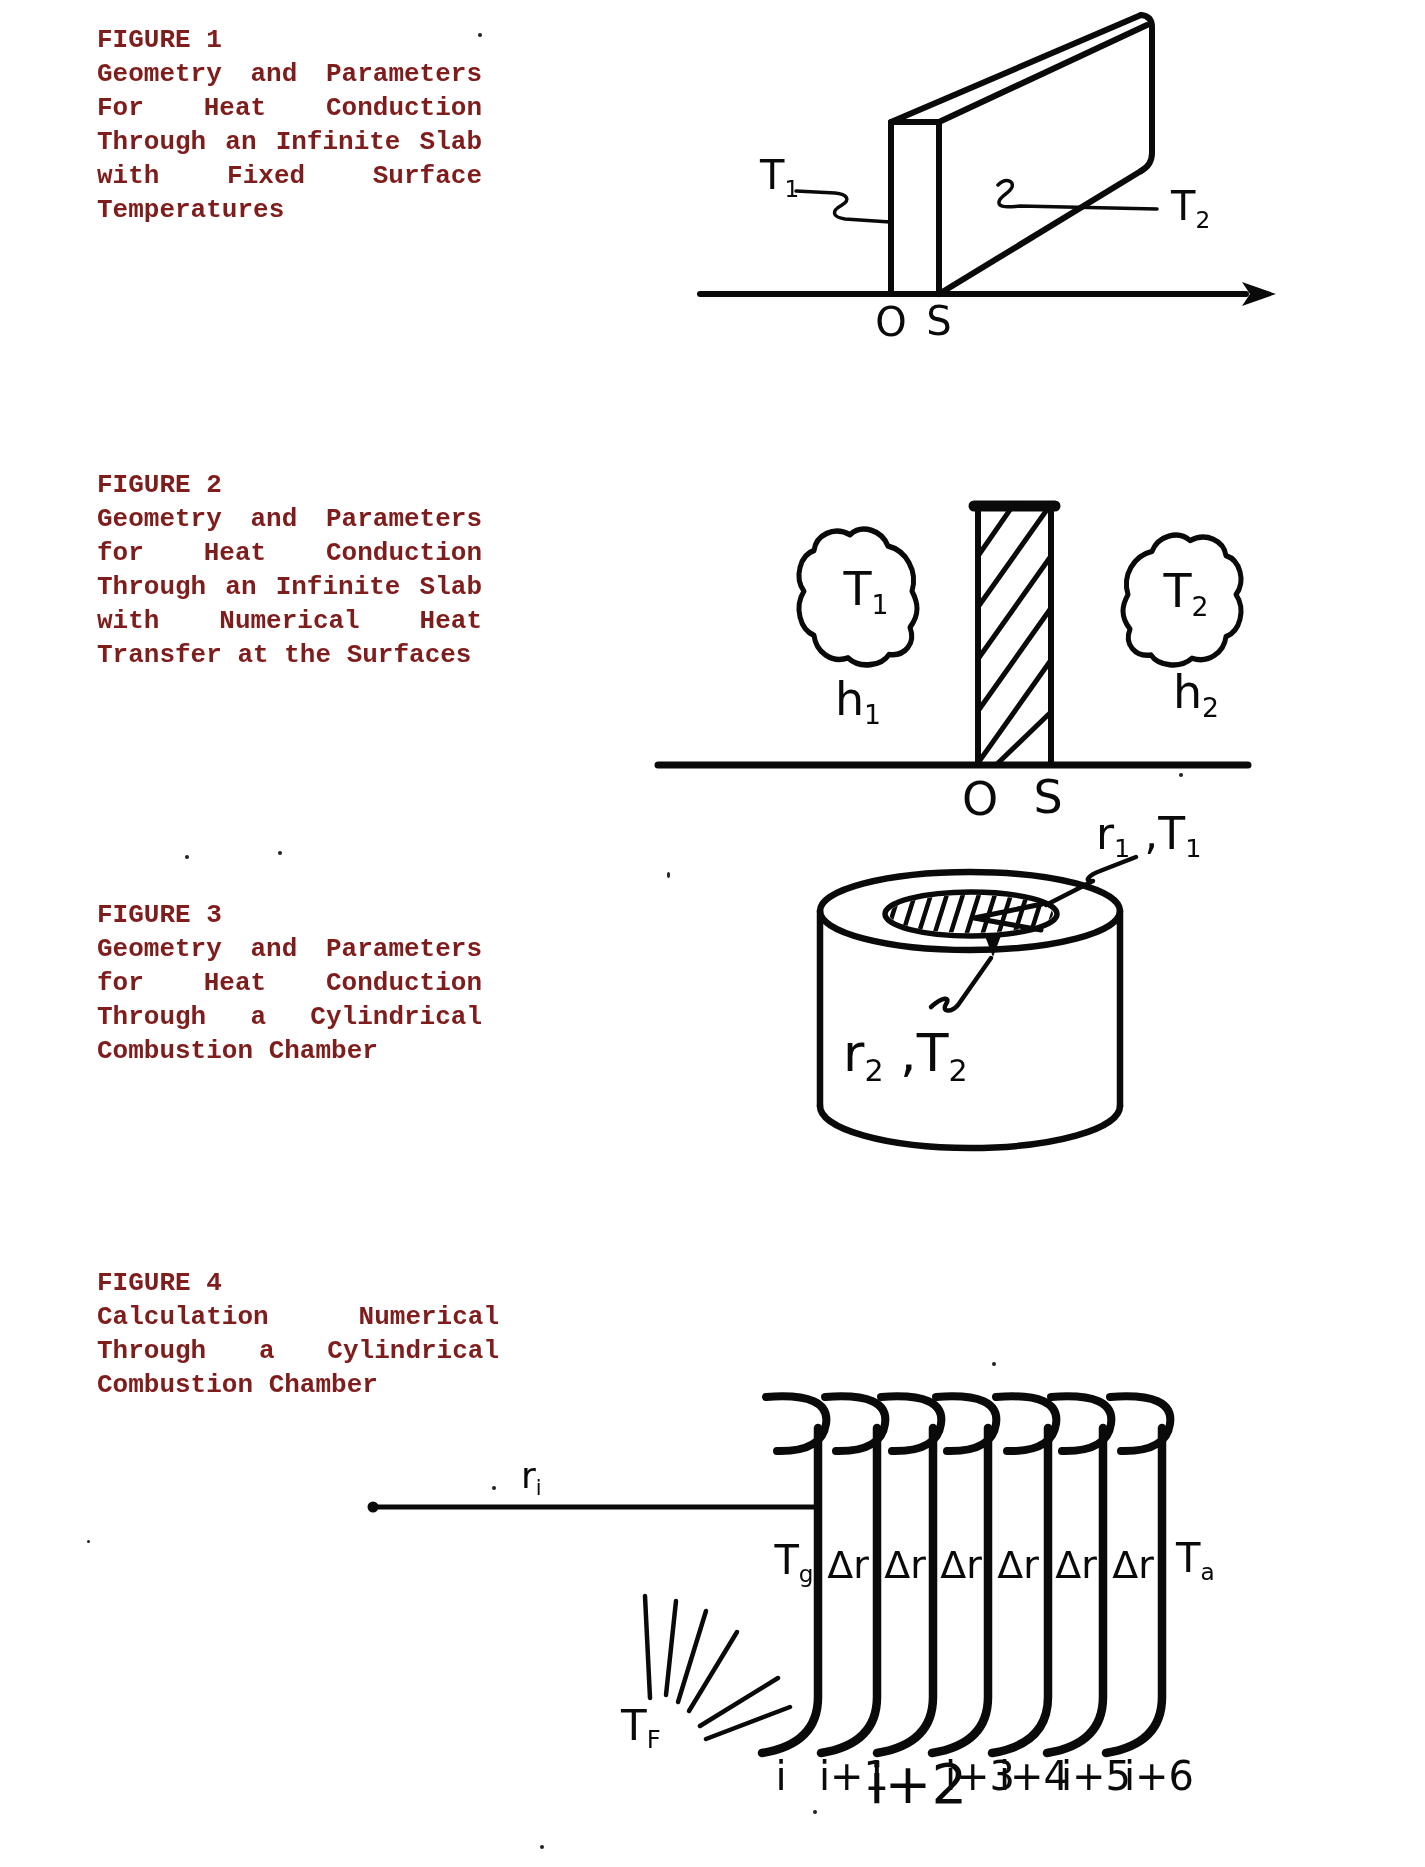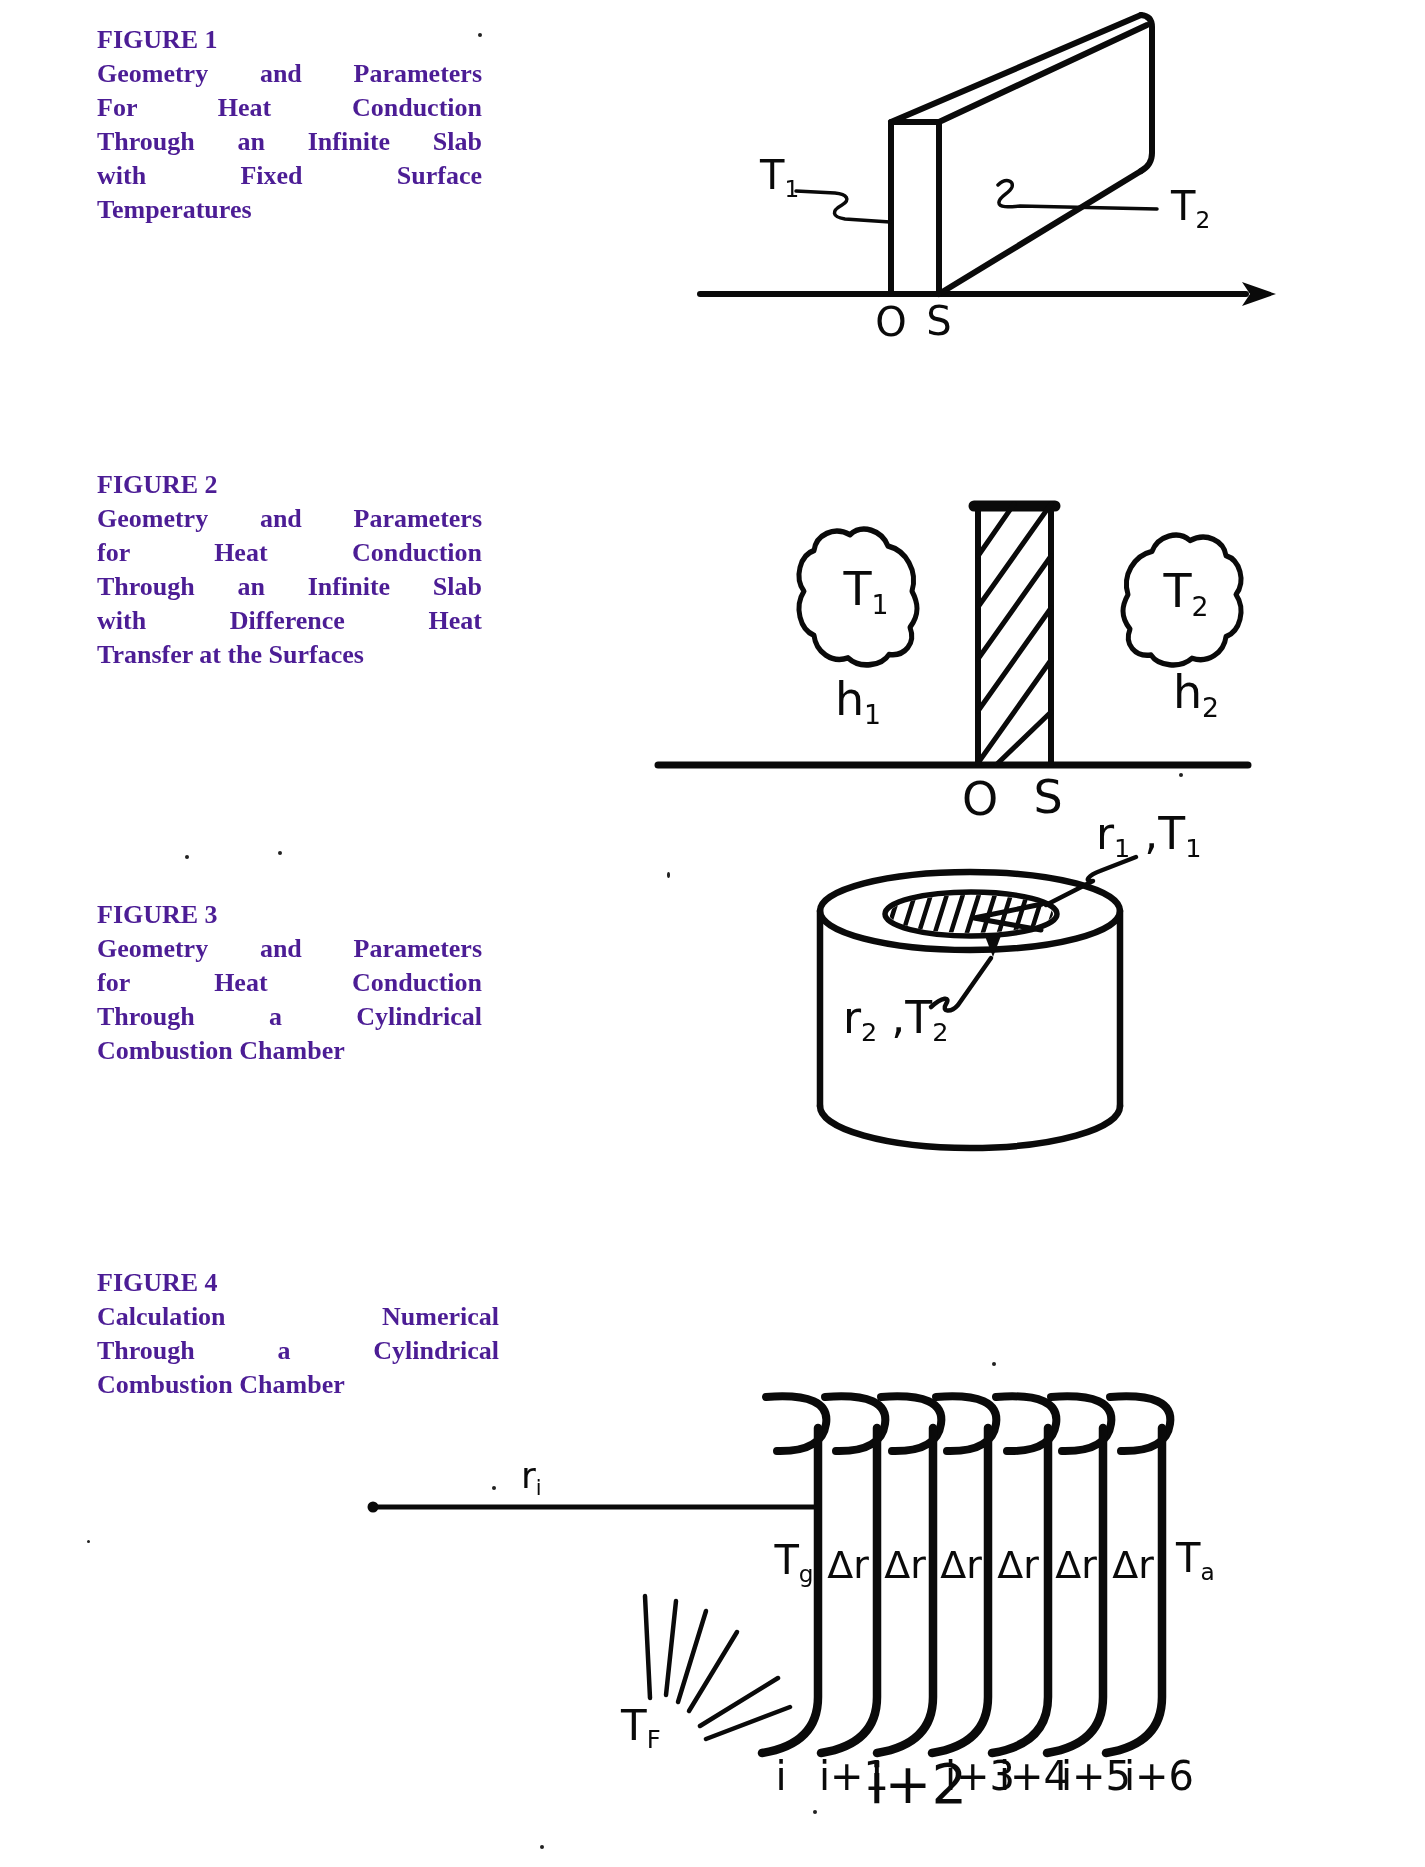--- a/index.html
+++ b/index.html
@@ -1,19 +1,19 @@
 <!DOCTYPE html>
 <html><head>
 <meta charset="utf-8">
 <style>
   html,body{margin:0;padding:0;background:#ffffff;}
   .page{position:relative;width:1425px;height:1867px;background:#ffffff;overflow:hidden;
         font-family:"Liberation Mono",monospace;}
-  .caption{position:absolute;font-family:Liberation Serif, serif;font-weight:700;
-           font-size:26px;line-height:34px;color:#4c1d95;letter-spacing:0px;}
+  .caption{position:absolute;font-family:Liberation Mono, monospace;font-weight:700;
+           font-size:26px;line-height:34px;color:#7f1d1d;letter-spacing:0px;}
   .cl{text-align:justify;text-align-last:justify;}
   .clp{text-align:left;text-align-last:auto;}
   .dlabel{position:absolute;font-family:"DejaVu Sans",sans-serif;color:#0a0a0a;
           white-space:nowrap;line-height:1;}
   .dlabel .sb{font-size:.58em;position:relative;top:.33em;}
   .ctr{transform:translateX(-50%);}
   svg{position:absolute;overflow:visible;}
   svg path,svg ellipse,svg line{stroke:#0a0a0a;fill:none;stroke-linecap:round;stroke-linejoin:round;}
   .speck{position:absolute;background:#222;border-radius:50%;}
 </style>
@@ -49,21 +49,21 @@
     <div class="dlabel ctr" style="left:891px;top:302px;font-size:40px">O</div>
     <div class="dlabel ctr" style="left:939px;top:301px;font-size:40px">S</div>
   </section>
 
   <section>
     <div class="caption" style="left:97px;top:468px;width:385px">
       <div class="clp">FIGURE 2</div>
       <div class="cl">Geometry and Parameters</div>
       <div class="cl">for Heat Conduction</div>
       <div class="cl">Through an Infinite Slab</div>
-      <div class="cl">with Difference Heat</div>
+      <div class="cl">with Numerical Heat</div>
       <div class="clp">Transfer at the Surfaces</div>
     </div>
 
     <svg style="left:600px;top:440px;width:700px;height:400px" viewBox="600 440 700 400">
       <path d="M658,765 H1248" stroke-width="7"></path>
       <path d="M978,505 H1051 V765 H978 Z" stroke-width="6" fill="#ffffff"></path>
       <path d="M974,506 H1055" stroke-width="11"></path>
       <g stroke-width="5">
         <path d="M978,556 L1014,504"></path>
         <path d="M978,607 L1051,504"></path>
@@ -117,21 +117,21 @@
         <path d="M1028,942 L1045,888"></path>
           <path d="M1044,942 L1061,888"></path>
       </g>
       <polygon points="985,936 1002,933 993,957" fill="#0a0a0a" stroke="none"></polygon>
       <path d="M1136,857 L1100,871 C1089,875 1083,882 1093,881 L1046,905" stroke-width="4.5"></path>
       <path d="M1042,904 L974,918 L1041,930" stroke-width="5"></path>
       <path d="M931,1007 C942,997 951,996 946,1004 C941,1012 951,1013 958,1005 L991,958" stroke-width="4.5"></path>
     </svg>
 
     <div class="dlabel" style="left:1096px;top:812px;font-size:44px"><span>r</span><span class="sb">1</span><span> ,</span><span>T</span><span class="sb">1</span></div>
-    <div class="dlabel" style="left:843px;top:996px;font-size:44px"><span>r</span><span class="sb">2</span><span> ,</span><span>T</span><span class="sb">2</span></div>
+    <div class="dlabel" style="left:843px;top:1027px;font-size:52px"><span>r</span><span class="sb">2</span><span> ,</span><span>T</span><span class="sb">2</span></div>
   </section>
 
   <section>
     <div class="caption" style="left:97px;top:1266px;width:402px">
       <div class="clp">FIGURE 4</div>
       <div class="cl">Calculation Numerical</div>
       <div class="cl">Through a Cylindrical</div>
       <div class="clp">Combustion Chamber</div>
     </div>
 

